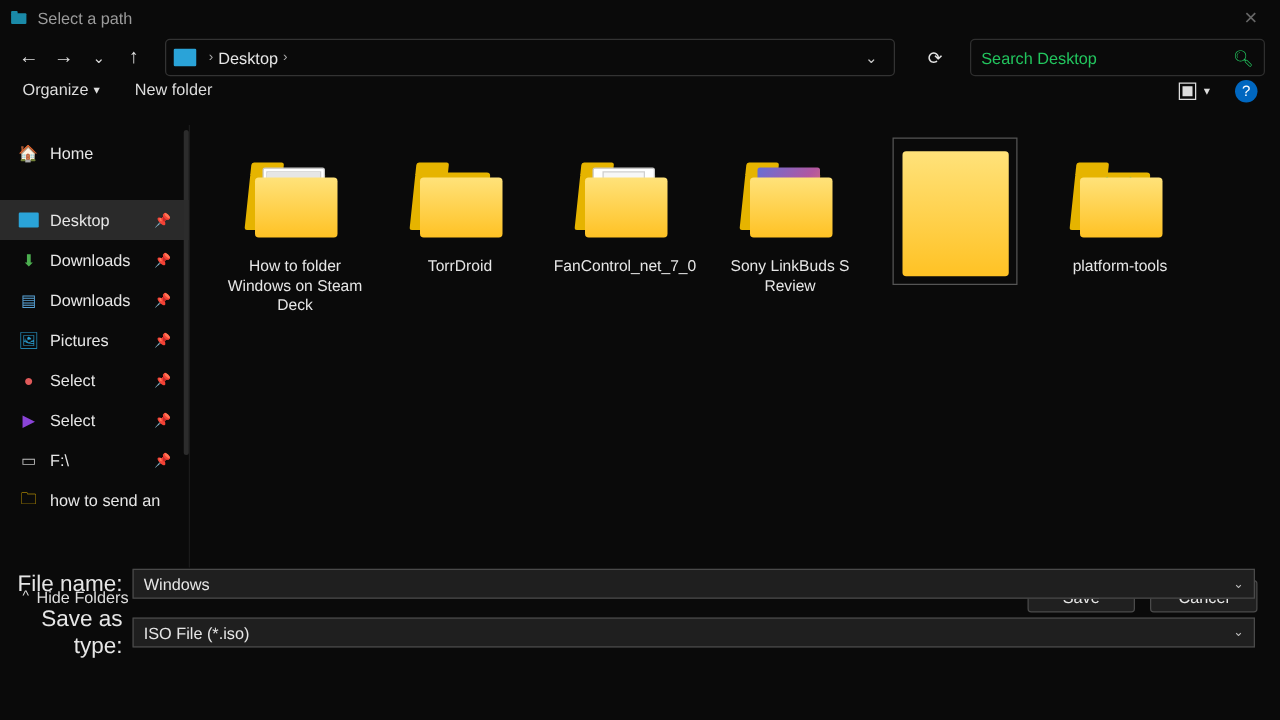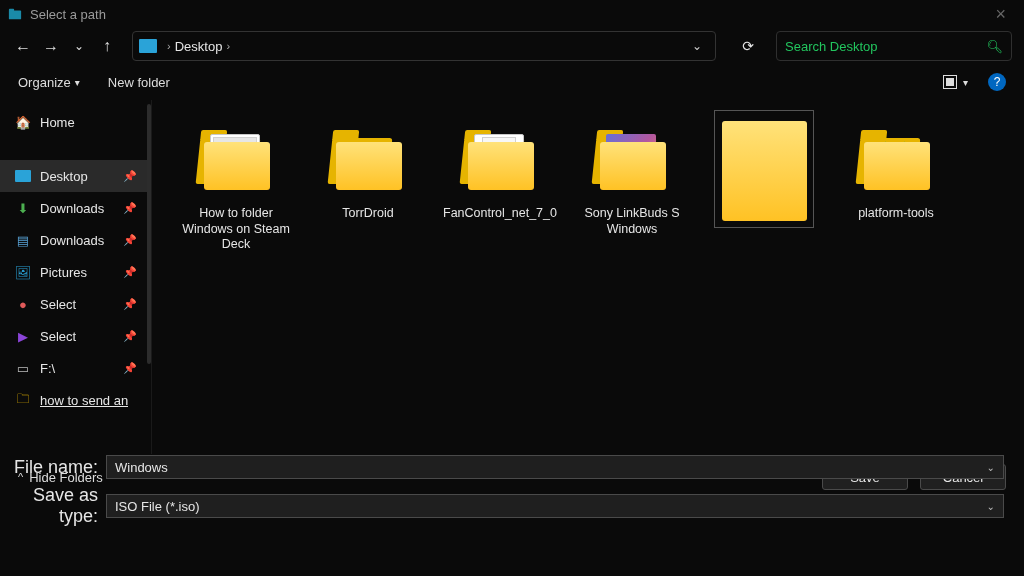--- a/index.html
+++ b/index.html
@@ -17,21 +17,21 @@
   .addressbar { flex: 1; height: 30px; margin: 0 8px 0 8px; display:flex; align-items:center; padding: 0 6px 0 6px; border:1px solid #333; border-radius:4px; }
   .addressbar .folder-chip { width:18px; height:14px; background:#2aa3d8; margin-right:6px; display:inline-block; border-radius:1px; }
   .addressbar .chev { color:#aaa; margin: 0 4px; font-size:11px; }
   .addr-right { margin-left:auto; display:flex; align-items:center; gap:4px; }
   .addr-caret { color:#ccc; font-size:12px; width:24px; text-align:center; }
   .addr-refresh { width:28px; text-align:center; font-size:14px; margin-left:4px; }
   .searchbox { width:236px; height:30px; border:1px solid #2f2f2f; border-radius:4px; display:flex; align-items:center; padding: 0 8px; color:#22c55e; margin-left:8px; }
   .searchbox .sico { margin-left:auto; font-size:13px; }
 
   
-  .toolbar { height: 36px; display:flex; align-items:center; padding: 0 18px; gap: 36px; }
+  .toolbar { height: 36px; display:flex; align-items:flex-start; padding: 0 18px; gap: 36px; }
   .tool-left { display:flex; gap:28px; align-items:center; }
   .tool-btn { color:#ddd; display:flex; align-items:center; gap:4px; }
   .tool-right { margin-left:auto; display:flex; align-items:center; gap:20px; }
   .help-badge { width:18px; height:18px; border-radius:50%; background:#0067c0; color:#fff; font-size:12px; display:flex; align-items:center; justify-content:center; }
 
   
   .main { display:flex; height: 354px; }
   .sidebar { width:152px; border-right:1px solid #1a1a1a; position:relative; }
   .side-item { height:32px; display:flex; align-items:center; padding-left:14px; gap:8px; font-size:13px; position:relative; }
   .side-item.home { margin-top:6px; }
@@ -176,21 +176,21 @@
       <span>Select</span>
       <span class="pin">📌</span>
     </div>
     <div class="side-item">
       <span class="sico" style="color:#bbb;">▭</span>
       <span>F:\</span>
       <span class="pin">📌</span>
     </div>
     <div class="side-item">
       <span class="sico" style="color:#e6b400;">🗀</span>
-      <span style="white-space:nowrap;overflow:hidden;text-decoration:underline;">how to send an</span>
+      <span style="white-space:nowrap;overflow:hidden;">how to send an</span>
     </div>
     <div class="side-scroll"></div>
   </div>
 
   <div class="content">
     <div class="tile">
       <div class="thumb">
             <div class="folder">
               <div class="back"></div>
               <div class="preview install">
@@ -223,21 +223,21 @@
       <div class="label">FanControl_net_7_0</div>
     </div>
     <div class="tile">
       <div class="thumb">
             <div class="folder">
               <div class="back"></div>
               <div class="preview video"></div>
               <div class="front"></div>
             </div>
           </div>
-      <div class="label">Sony LinkBuds S Windows</div>
+      <div class="label">Sony LinkBuds S Review</div>
     </div>
     <div class="tile sel-tile">
       <div class="thumb" style="width:92px;height:110px;">
             <div class="folder blank"></div>
           </div>
       <div class="label"></div>
     </div>
     <div class="tile">
       <div class="thumb">
             <div class="folder">

